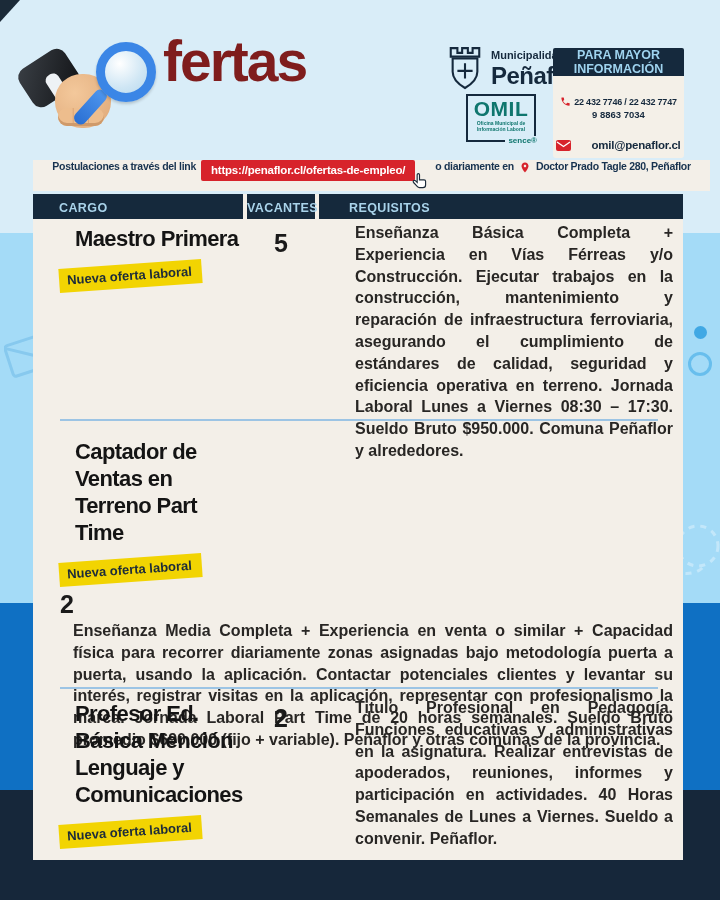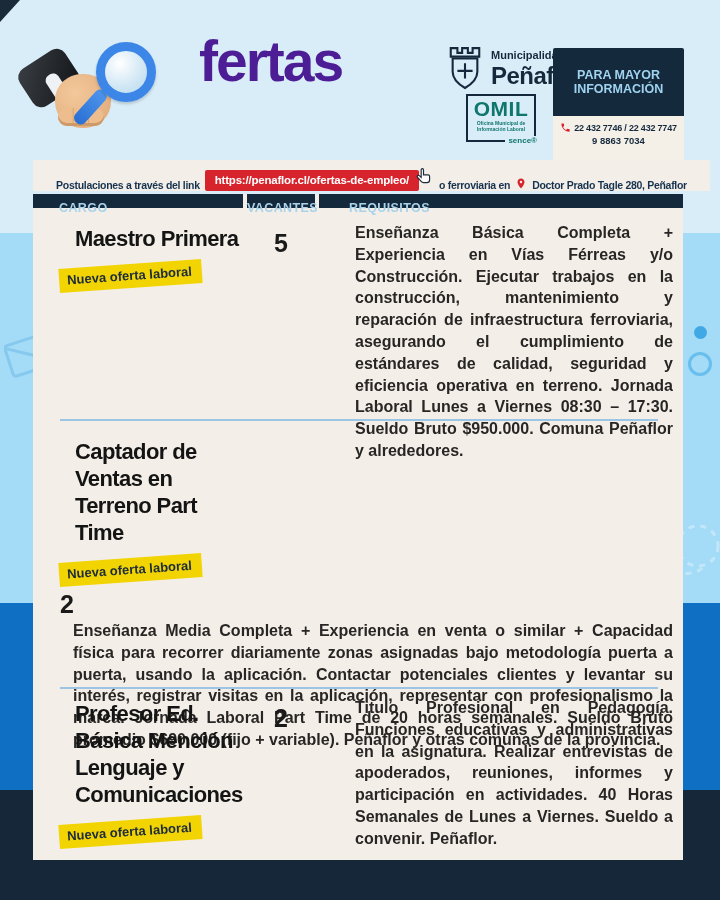--- a/index.html
+++ b/index.html
@@ -27,57 +27,57 @@
   .knuckles{position:absolute;left:58px;top:108px;width:46px;height:18px;border-radius:9px;
         background:linear-gradient(90deg,#edbd8d 31%,#d9a272 33%,#edbd8d 35%,#edbd8d 64%,#d9a272 66%,#edbd8d 68%);
         box-shadow:inset 0 -3px 0 #cf9a6a;}
   .handle{position:absolute;left:84px;top:86px;width:13px;height:42px;border-radius:6px;
         background:linear-gradient(#4f97ef,#2a6fd2);transform:rotate(42deg);}
   .lens{position:absolute;left:96px;top:42px;width:60px;height:60px;border-radius:50%;
         border:9px solid #3b86e6;box-sizing:border-box;
         background:radial-gradient(circle at 35% 30%,#ffffff,#cfe6f4 60%,#b8d9ee);
         box-shadow:0 2px 3px rgba(0,0,0,.18);}
   .word-top{position:absolute;left:163px;top:28px;font-size:57px;font-weight:800;
-        color:#4c1d95;letter-spacing:-2px;margin-left:36px;}
+        color:#7f1d1d;letter-spacing:-2px;}
   .word-bottom{position:absolute;left:112px;top:90px;font-size:47px;font-weight:800;
         color:#1c2b39;letter-spacing:-1px;}
   
   .muni{position:absolute;left:446px;top:46px;display:flex;align-items:center;gap:7px;color:#15293d;}
   .muni-small{font-size:11px;font-weight:700;}
   .muni-big{font-size:24px;font-weight:800;letter-spacing:-0.5px;margin-top:1px;}
   .omil-box{position:absolute;left:466px;top:94px;width:66px;height:44px;border:2px solid #15293d;
         text-align:center;color:#0f766e;}
   .omil-name{font-size:21px;font-weight:800;letter-spacing:.5px;line-height:22px;margin-top:2px;}
   .omil-sub{font-size:5px;font-weight:700;line-height:6px;padding:0 3px;}
   .omil-sence{position:absolute;right:-6px;bottom:-5px;background:#d9edf8;font-size:8px;
         font-weight:800;padding:0 3px;}
   
   .info{position:absolute;left:553px;top:48px;width:131px;}
   .info-head{background:#15293d;color:#9fd3ef;text-align:center;font-size:12.5px;font-weight:800;
-        line-height:14px;padding:20px 2px;border-radius:2px 2px 0 0;}
-  .info-body{background:#f4f0e8;color:#15293d;text-align:center;padding:6px 3px 7px;
+        line-height:14px;padding:0 2px;border-radius:2px 2px 0 0;}
+  .info-body{background:#f4f0e8;color:#15293d;text-align:center;padding:20px 3px 7px;
         border-radius:0 0 3px 3px;font-weight:800;}
   .info-phone-row{display:flex;align-items:center;justify-content:center;gap:3px;
         font-size:9px;letter-spacing:-0.2px;white-space:nowrap;}
   .info-mobile{font-size:9.5px;margin-top:2px;}
   .info-mail-row{display:flex;align-items:center;justify-content:center;gap:20px;
         font-size:11.5px;margin-top:19px;letter-spacing:-0.2px;white-space:nowrap;}
   .env-icon{width:15px;height:11px;background:#d7232b;border-radius:2px;position:relative;flex:0 0 auto;}
   .env-icon svg{position:absolute;left:0;top:0;}
   
   .linkbar{position:absolute;left:33px;top:160px;width:677px;height:31px;background:#f3efe8;
-        display:flex;align-items:flex-end;justify-content:center;gap:5px;white-space:nowrap;
+        display:flex;align-items:flex-start;justify-content:center;gap:5px;white-space:nowrap;
         color:#17324f;font-weight:700;}
   .lb-text{font-size:10.5px;letter-spacing:-0.3px;}
   .url-btn{background:#d7232b;color:#ffffff;font-size:11.5px;font-weight:700;
         padding:4px 10px 5px;border-radius:2px;letter-spacing:-0.2px;}
   .cursor-wrap{margin-left:-10px;margin-top:12px;z-index:5;}
   
   .card{position:absolute;left:33px;top:194px;width:650px;height:666px;background:#f3efe8;}
-  .th{position:absolute;top:0;height:14px;background:#15293c;color:#a9d3ea;
+  .th{position:absolute;top:0;height:25px;background:#15293c;color:#a9d3ea;
         font-size:12.5px;font-weight:700;line-height:28px;letter-spacing:.4px;box-sizing:border-box;}
   .th-cargo{left:0;width:210px;padding-left:26px;}
   .th-vac{left:214px;width:68px;text-align:center;}
   .th-req{left:286px;width:364px;padding-left:30px;}
   .row{position:absolute;left:0;right:0;display:flex;}
   .row-1{top:27px;}
   .row-2{top:240px;flex-direction:column;}
   .row-3{top:502px;}
   .c1{width:214px;padding:4px 6px 0 26px;box-sizing:border-box;}
   .c2{width:68px;text-align:center;padding-top:8px;box-sizing:border-box;}
@@ -170,21 +170,21 @@
   </div>
 
   <div class="linkbar">
     <span class="lb-text">Postulaciones a través del link</span>
     <span class="url-btn">https://penaflor.cl/ofertas-de-empleo/</span>
     <span class="cursor-wrap">
       <svg width="20" height="20" viewBox="0 0 24 24">
         <path d="M10 2c-.8 0-1.4.6-1.4 1.4v9l-2.2-2c-.7-.6-1.8-.5-2.3.3-.4.6-.3 1.4.2 1.9l4.6 5c.6.7 1.5 1.1 2.4 1.1h4.2c1.8 0 3.2-1.4 3.2-3.2v-4.3c0-1-.8-1.8-1.8-1.8h-5.5V3.4C11.4 2.6 10.8 2 10 2z" fill="#ffffff" stroke="#1c2b39" stroke-width="1.4"></path>
       </svg>
     </span>
-    <span class="lb-text">o ferroviaria en</span>
+    <span class="lb-text">o diariamente en</span>
     <svg width="12" height="15" viewBox="0 0 24 24">
       <path d="M12 2C8.13 2 5 5.13 5 9c0 5.25 7 13 7 13s7-7.75 7-13c0-3.87-3.13-7-7-7zm0 9.5c-1.38 0-2.5-1.12-2.5-2.5s1.12-2.5 2.5-2.5 2.5 1.12 2.5 2.5-1.12 2.5-2.5 2.5z" fill="#d7232b"></path>
     </svg>
     <span class="lb-text">Doctor Prado Tagle 280, Peñaflor</span>
   </div>
 
   <div class="card">
     <div class="th th-cargo">CARGO</div>
     <div class="th th-vac">VACANTES</div>
     <div class="th th-req">REQUISITOS</div>

